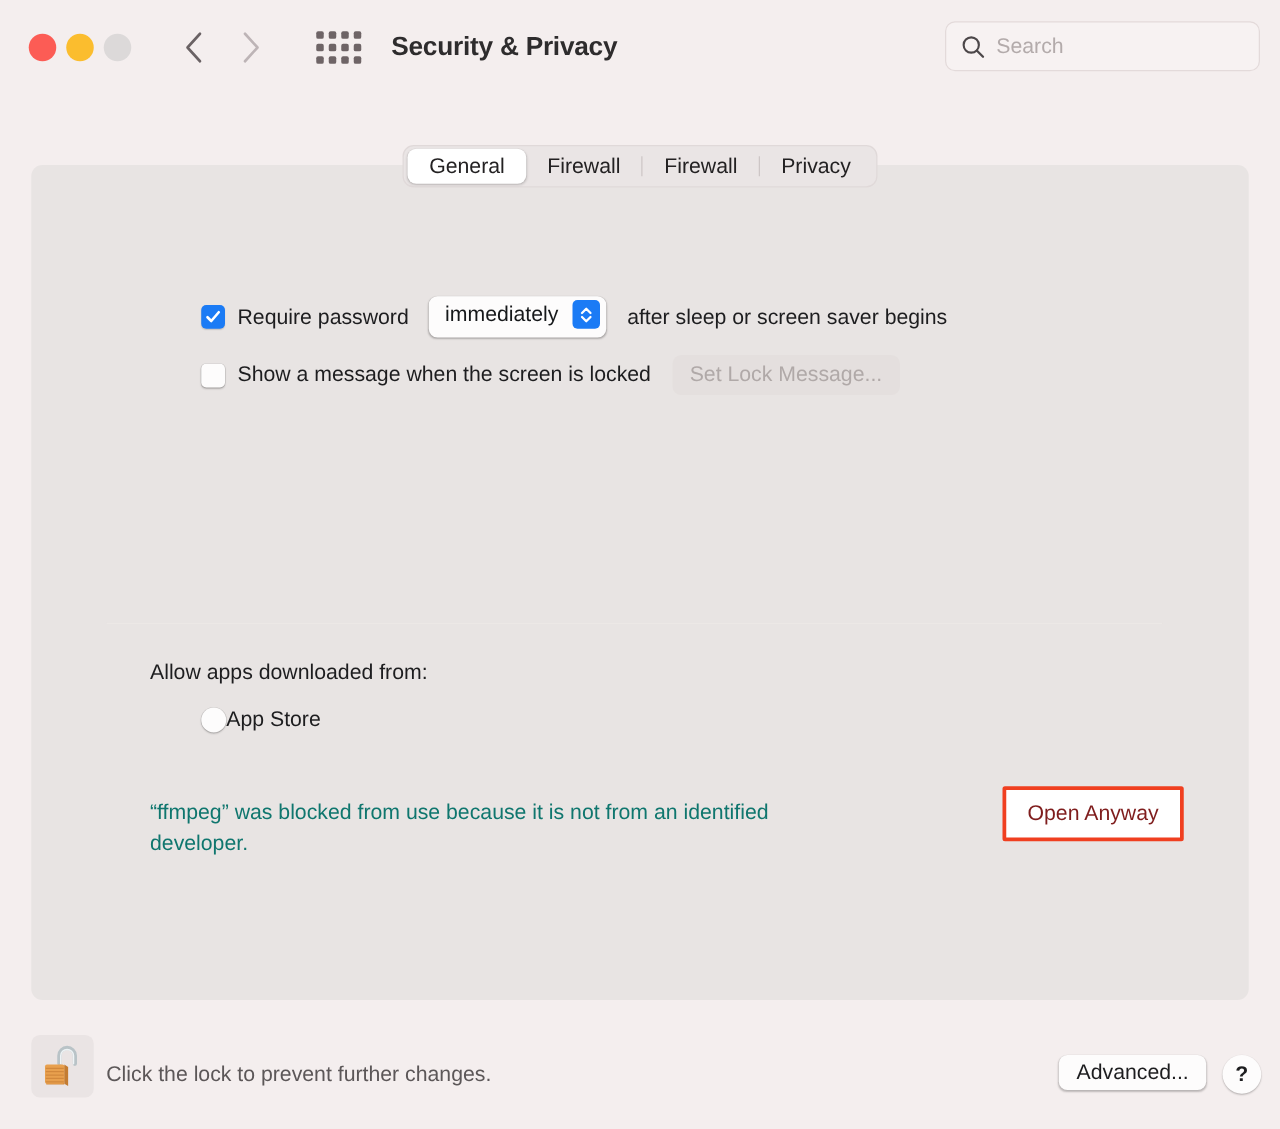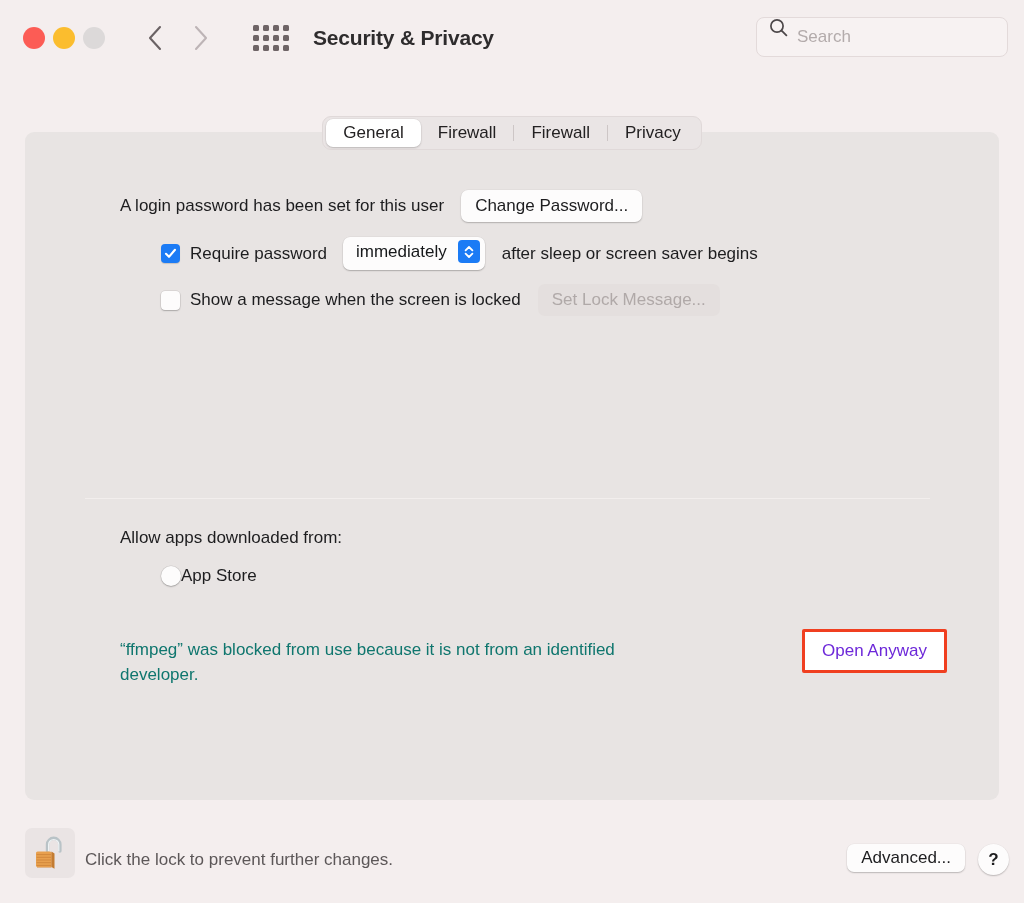--- a/index.html
+++ b/index.html
@@ -81,20 +81,21 @@
   .search-box {
     position: absolute;
     right: 16px;
     top: 17px;
     width: 252px;
     height: 40px;
     border: 1px solid #e3dada;
     border-radius: 8px;
     background: #f7f2f2;
     display: flex;
+    align-items: center;
     padding: 0 12px;
     gap: 9px;
   }
   .search-box svg { display: block; flex: 0 0 auto; }
   .search-input {
     border: none;
     outline: none;
     background: transparent;
     font-family: "Liberation Sans", sans-serif;
     font-size: 17px;
@@ -269,21 +270,21 @@
     border: 3px solid #f03f20;
     border-radius: 2px;
     background: #ffffff;
   }
   .open-anyway {
     background: #ffffff;
     border: none;
     border-radius: 5px;
     font-family: "Liberation Sans", sans-serif;
     font-size: 17px;
-    color: #6d28d9;
+    color: #7f1d1d;
     height: 30px;
     padding: 0 13px;
     white-space: nowrap;
     cursor: default;
   }
 
   
   .bottombar {
     position: absolute;
     left: 0;
@@ -399,24 +400,20 @@
     <div class="tab">Firewall</div>
     <div class="tab-sep"></div>
     <div class="tab">Firewall</div>
     <div class="tab-sep"></div>
     <div class="tab">Privacy</div>
   </div>
 </div>
 
 <div class="panel">
 
-  <div class="row" style="left:95px; top:58px; gap:17px;">
-    <span class="txt">A login password has been set for this user</span>
-    <button class="btn">Change Password...</button>
-  </div>
 
   <div class="row" style="left:136px; top:105px; gap:10px;">
     <span class="cb on">
       <svg width="13" height="13" viewBox="0 0 13 13" fill="none">
         <path d="M2 6.8 L5 9.8 L11 2.8" stroke="#ffffff" stroke-width="2.1" stroke-linecap="round" stroke-linejoin="round"></path>
       </svg>
     </span>
     <span class="txt" style="margin-right:6px;">Require password</span>
     <span class="popup">
       <span class="val">immediately</span>

